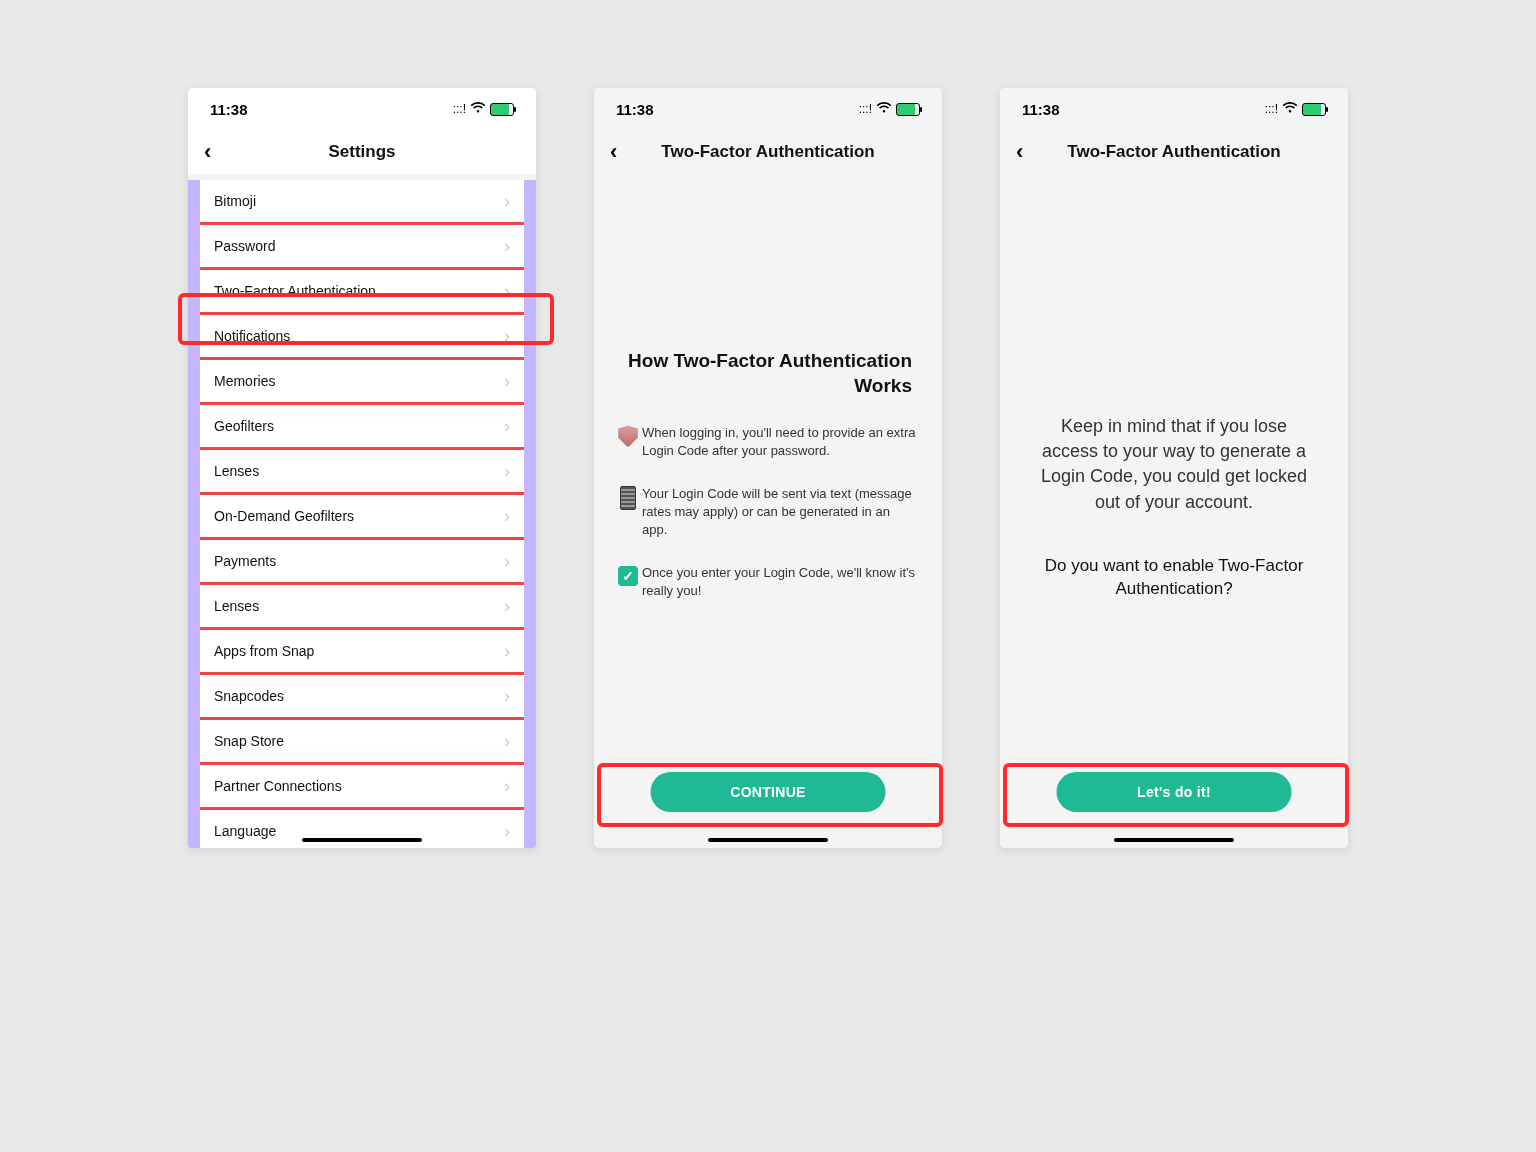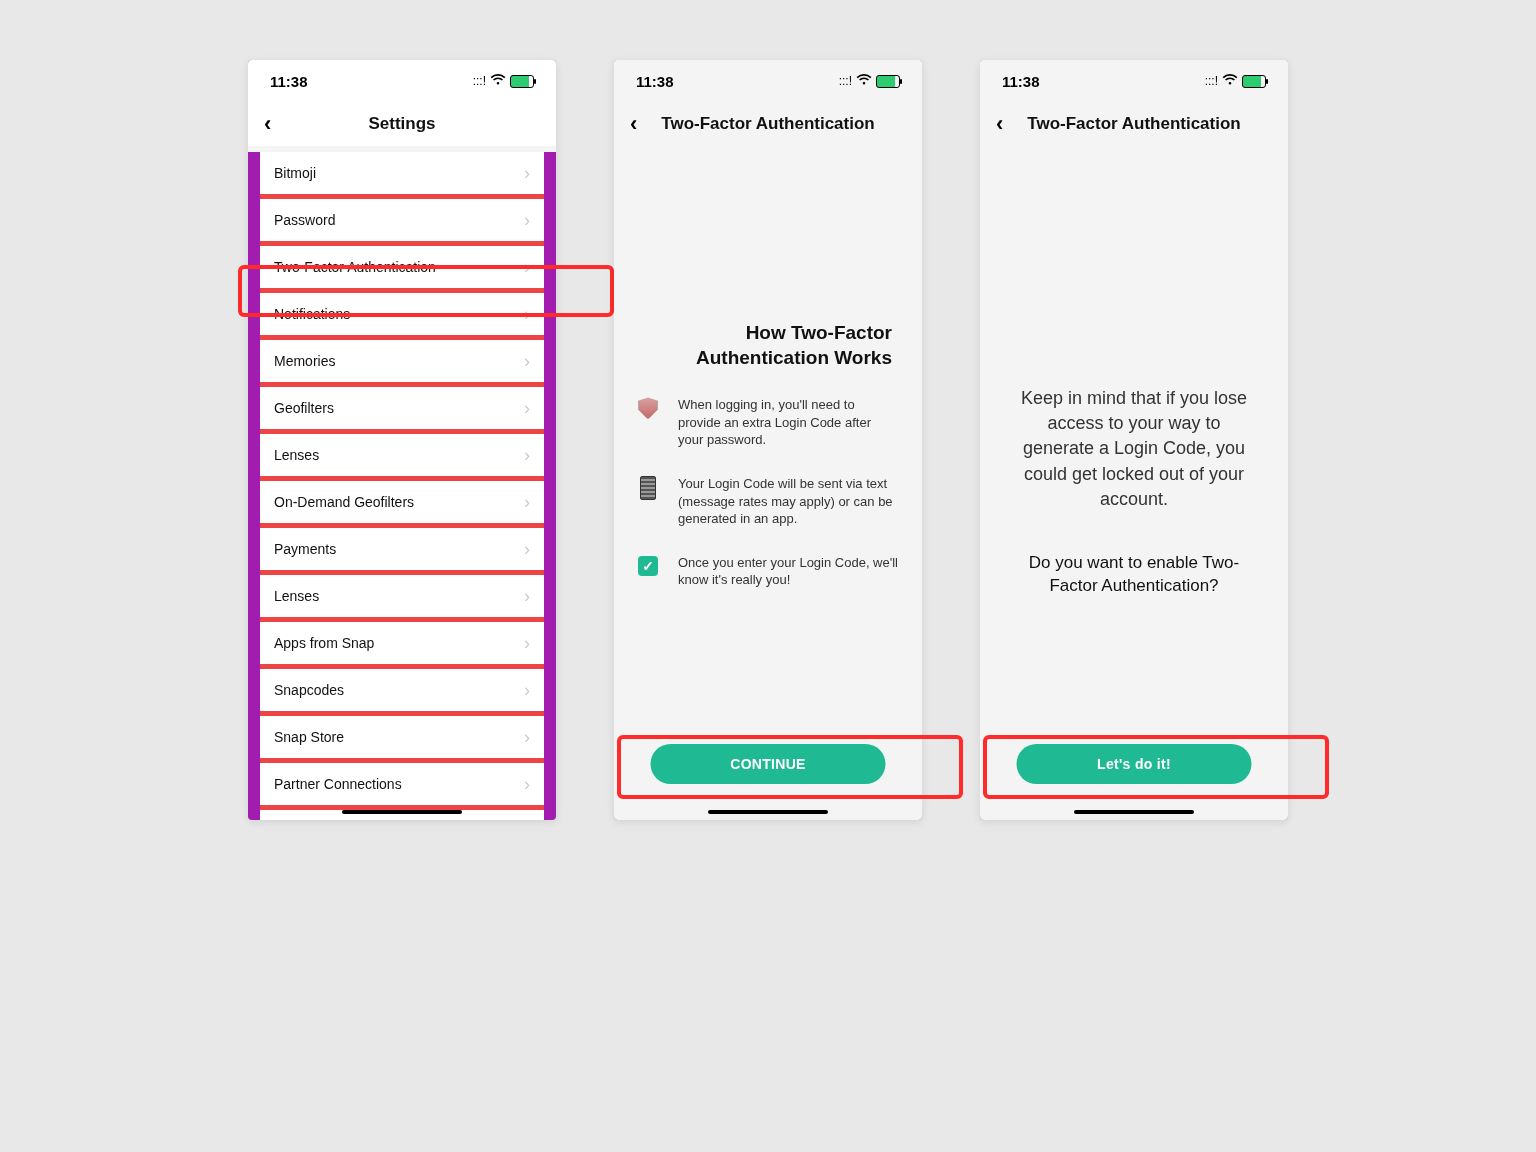--- a/index.html
+++ b/index.html
@@ -16,27 +16,28 @@
   }
   .container {
     background: #e8e8e8;
     border-radius: 24px;
     padding: 30px 30px;
     display: flex;
     gap: 58px;
     justify-content: center;
   }
   .screen {
-    width: 308px;
+    width: 348px;
     height: 760px;
-    background: #a21caf;
+    background: #c4b5fd;
     border-radius: 4px;
     box-shadow: 0 2px 8px rgba(0,0,0,0.1);
     position: relative;
     overflow: visible;
+    margin-top: 28px;
   }
   .screen-inner {
     width:100%;
     height:100%;
     position:relative;
     overflow:hidden;
     border-radius:4px;
   }
   .status-bar {
     height: 42px;
@@ -108,21 +109,21 @@
     margin: 0 12px;
     border-radius: 6px;
     overflow:visible;
   }
   .row {
     display: flex;
     align-items: center;
     justify-content: space-between;
     height: 42px;
     padding: 0 14px;
-    border-bottom: 5px solid #ef4444;
+    border-bottom: 3px solid #ef4444;
     position:relative;
     cursor:pointer;
     background:#fff;
   }
   .row:last-child { border-bottom: none; }
   .row-label {
     font-size: 14px;
     color: #111;
   }
   .chevron-right {
@@ -142,21 +143,21 @@
     text-align: right;
     color: #111;
     margin: 0 30px;
     line-height:1.3;
   }
   .how-body {
     padding: 0 24px;
   }
   .how-item {
     display:flex;
-    gap:20px;
+    gap:4px;
     margin-top:26px;
     align-items:flex-start;
   }
   .how-icon {
     width:20px; height:22px;
     flex:0 0 20px;
     margin-top:1px;
     font-size:18px;
     text-align:center;
   }

